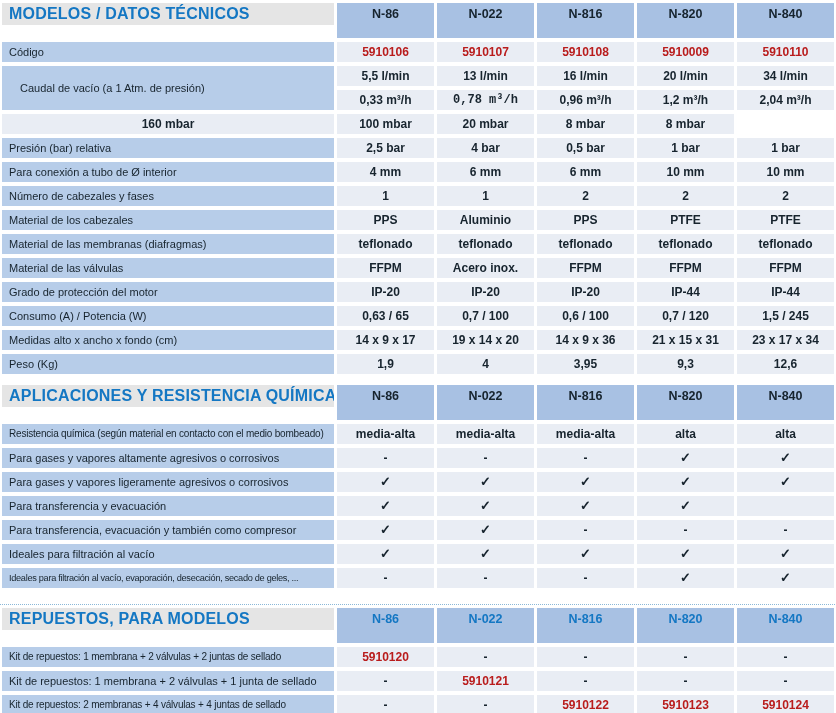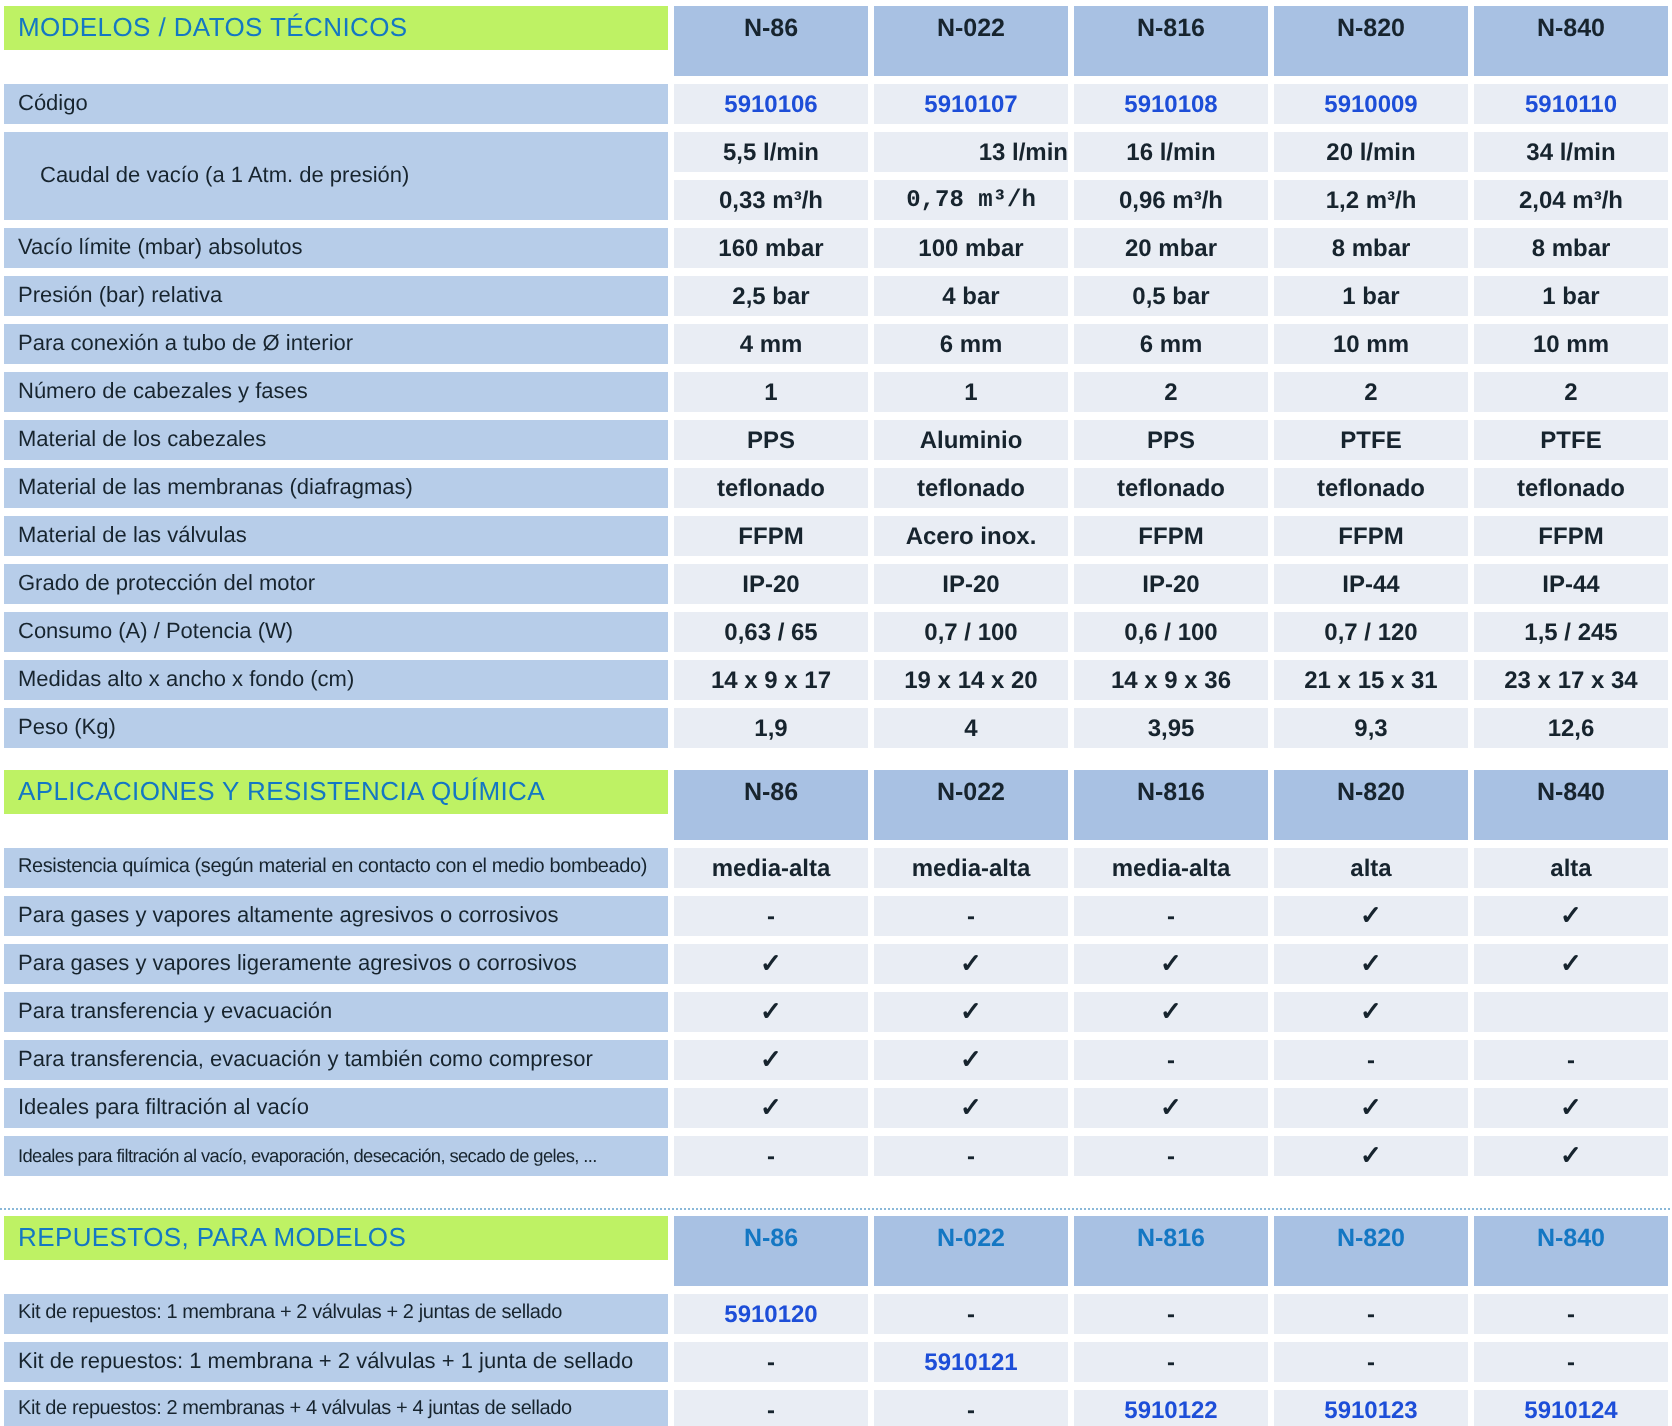--- a/index.html
+++ b/index.html
@@ -2,33 +2,33 @@
 <html><head>
 <meta charset="utf-8">
 <style>
   html,body{margin:0;padding:0;background:#ffffff;}
   body{font-family:"Liberation Sans",sans-serif;-webkit-font-smoothing:antialiased;}
   #page{width:832px;min-height:707px;padding:3px 2px 3px 2px;border-right:1px dotted #c3d8ea;}
   .section{margin-bottom:11px;}
   .section:last-child{margin-bottom:0;margin-top:16px;}
   .row{display:grid;grid-template-columns:332px repeat(5,1fr);column-gap:3px;margin-bottom:4px;}
   .row.double{grid-template-rows:20px 20px;row-gap:4px;}
-  .title-cell{height:22px;line-height:22px;background:#bef264;color:#1477c3;
-    font-weight:normal;font-size:13px;padding-left:7px;letter-spacing:0.2px;white-space:nowrap;overflow:hidden;}
+  .title-cell{height:22px;line-height:22px;background:#e5e5e5;color:#1477c3;
+    font-weight:bold;font-size:16px;padding-left:7px;letter-spacing:0.2px;white-space:nowrap;overflow:hidden;}
   .model-cell{height:35px;line-height:22px;background:#a8c1e3;color:#17242e;
     font-weight:bold;font-size:12.5px;text-align:center;}
   .model-cell.blue{color:#1477c3;}
   .label-cell{height:20px;line-height:20px;background:#b7cde9;color:#17242e;
     font-size:11px;padding-left:7px;white-space:nowrap;overflow:hidden;}
   .label-cell.long{font-size:10px;letter-spacing:-0.2px;}
   .label-cell.xlong{font-size:9.2px;letter-spacing:-0.3px;}
   .label-cell.span2{height:auto;display:flex;align-items:center;line-height:normal;padding-left:18px;}
   .data-cell{height:20px;line-height:20px;background:#e9edf4;color:#17242e;
     font-weight:bold;font-size:12px;text-align:center;white-space:nowrap;overflow:hidden;}
-  .data-cell.red{color:#1d4ed8;}
+  .data-cell.red{color:#b91c1c;}
   .data-cell.check{font-size:13px;}
   .section.boxed{border:1px dotted #8ab8d8;padding:3px 2px;margin-left:-3px;margin-right:-3px;}
   .section.boxed .row:last-child{margin-bottom:0;}
 </style>
 </head>
 <body>
 
 <div id="page">
     <div class="section">
       <div class="row">
@@ -43,32 +43,31 @@
         <div class="label-cell">Código</div>
         <div class="data-cell red">5910106</div>
         <div class="data-cell red">5910107</div>
         <div class="data-cell red">5910108</div>
         <div class="data-cell red">5910009</div>
         <div class="data-cell red">5910110</div>
       </div>
       <div class="row double">
         <div class="label-cell span2" style="grid-area: 1 / 1 / span 2;">Caudal de vacío (a 1 Atm. de presión)</div>
         <div class="data-cell" style="grid-area: 1 / 2;">5,5 l/min</div>
-        <div class="data-cell" style="grid-area: 1 / 3; text-align: right;">13 l/min</div>
+        <div class="data-cell" style="grid-area: 1 / 3;">13 l/min</div>
         <div class="data-cell" style="grid-area: 1 / 4;">16 l/min</div>
         <div class="data-cell" style="grid-area: 1 / 5;">20 l/min</div>
         <div class="data-cell" style="grid-area: 1 / 6;">34 l/min</div>
         <div class="data-cell" style="grid-area: 2 / 2;">0,33 m³/h</div>
         <div class="data-cell" style="grid-area: 2 / 3; font-family: Liberation Mono, monospace;">0,78 m³/h</div>
         <div class="data-cell" style="grid-area: 2 / 4;">0,96 m³/h</div>
         <div class="data-cell" style="grid-area: 2 / 5;">1,2 m³/h</div>
         <div class="data-cell" style="grid-area: 2 / 6;">2,04 m³/h</div>
       </div>
       <div class="row">
-        <div class="label-cell">Vacío límite (mbar) absolutos</div>
         <div class="data-cell">160 mbar</div>
         <div class="data-cell">100 mbar</div>
         <div class="data-cell">20 mbar</div>
         <div class="data-cell">8 mbar</div>
         <div class="data-cell">8 mbar</div>
       </div>
       <div class="row">
         <div class="label-cell">Presión (bar) relativa</div>
         <div class="data-cell">2,5 bar</div>
         <div class="data-cell">4 bar</div>

